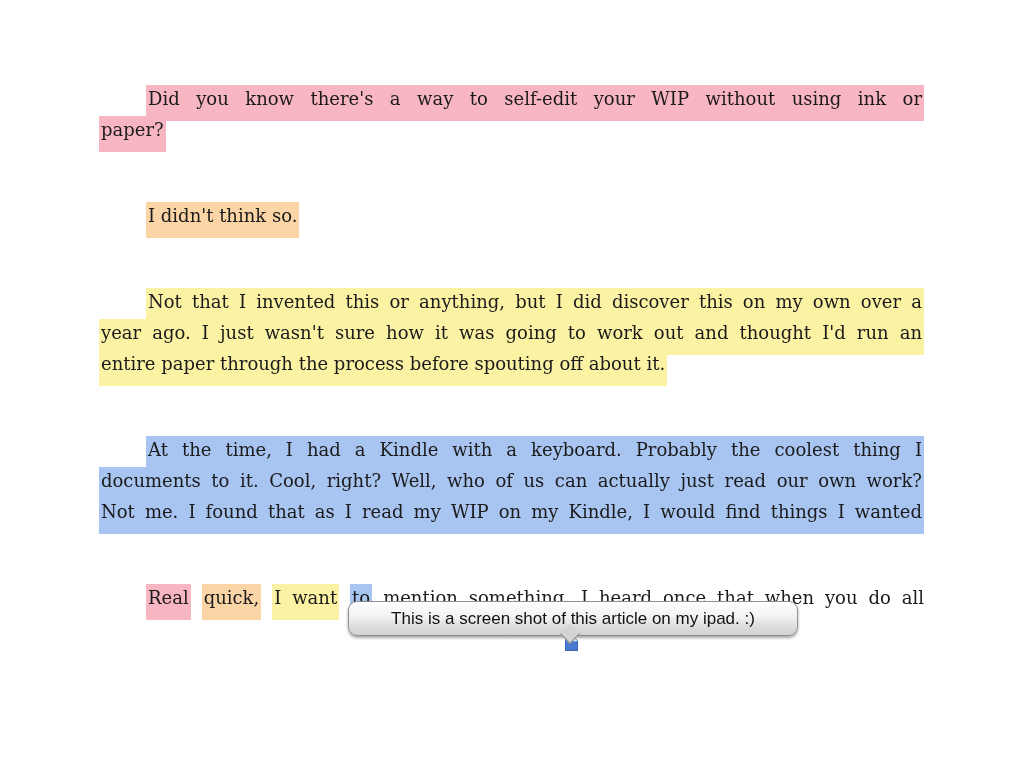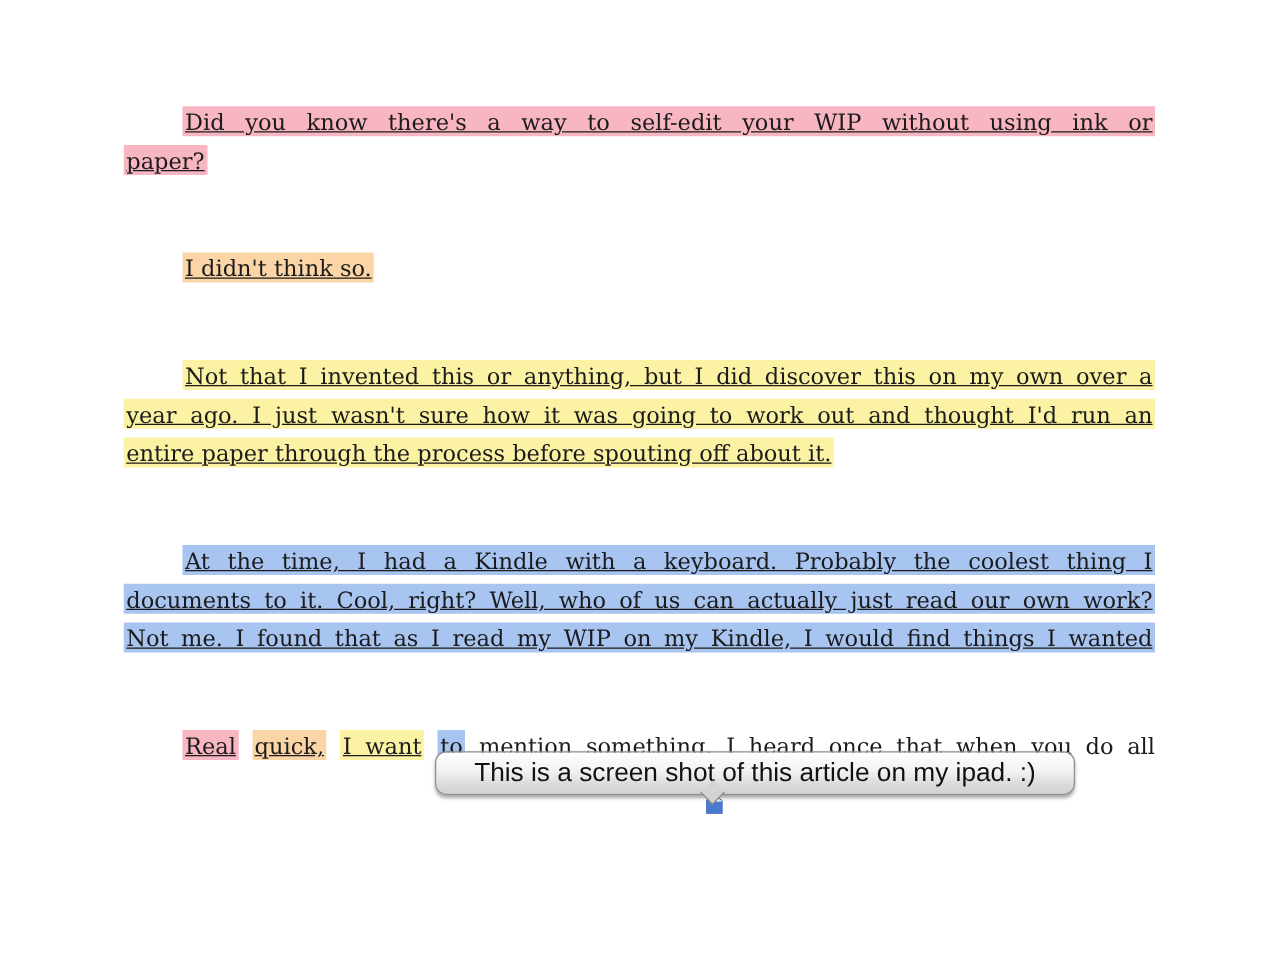--- a/index.html
+++ b/index.html
@@ -17,32 +17,32 @@
   }
   .content{
     position:absolute;left:99px;top:83px;width:825px;
     font-size:18px;color:#1b1b1b;
   }
   .para{margin:0 0 55px 0;}
   .para:last-child{margin-bottom:0;}
   .line{height:31px;line-height:31px;text-align:justify;white-space:normal;}
   .full{text-align-last:justify;}
   .indent{text-indent:47px;}
-  .hl{padding:3px 2px 0 2px;text-decoration:underline;}
+  .hl{padding:3px 2px 12px 2px;}
   .hl-pink{background:var(--pink);}
   .hl-orange{background:var(--orange);}
   .hl-yellow{background:var(--yellow);}
   .hl-blue{background:var(--blue);}
   .popover{
-    position:absolute;left:348px;top:601px;width:512px;height:35px;box-sizing:border-box;
+    position:absolute;left:348px;top:601px;width:450px;height:35px;box-sizing:border-box;
     border:1px solid #8f8f8f;border-radius:9px;
     background:linear-gradient(#ffffff 0%,#f2f2f2 45%,#dcdcdc 75%,#d2d2d2 100%);
     box-shadow:0 2px 3px rgba(0,0,0,0.35), inset 0 1px 0 rgba(255,255,255,0.9);
     display:flex;align-items:center;justify-content:center;z-index:4;
-    font-family:"Liberation Sans","DejaVu Sans",sans-serif;font-size:21px;color:#111;
+    font-family:"Liberation Sans","DejaVu Sans",sans-serif;font-size:17px;color:#111;
   }
   .popover-tail{
     position:absolute;left:563px;top:627px;width:13px;height:13px;background:#d4d4d4;
     border-right:1px solid #8a8a8a;border-bottom:1px solid #8a8a8a;
     transform:rotate(45deg);z-index:5;
   }
   .note-marker{position:absolute;left:565px;top:636px;width:13px;height:14px;z-index:3;}
 </style>
 </head>
 <body>

